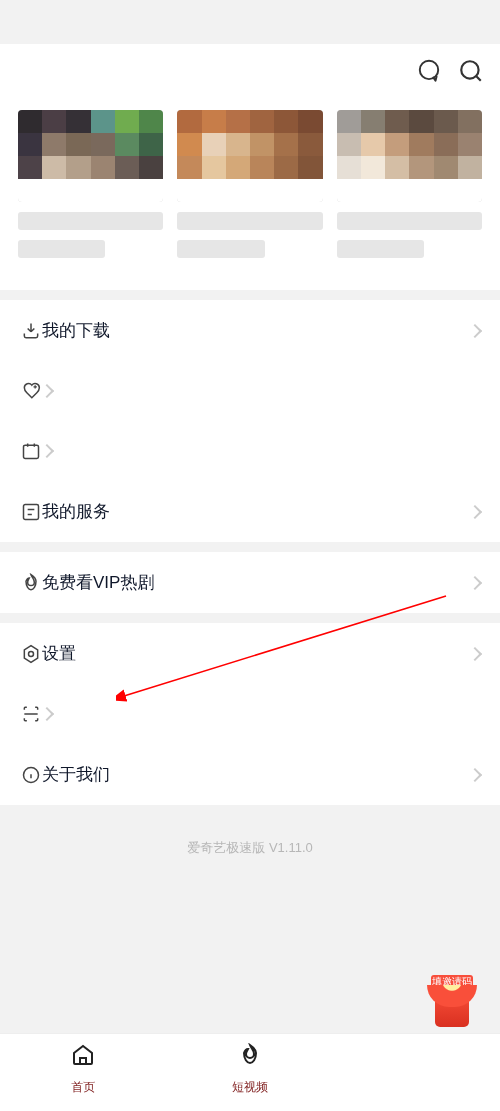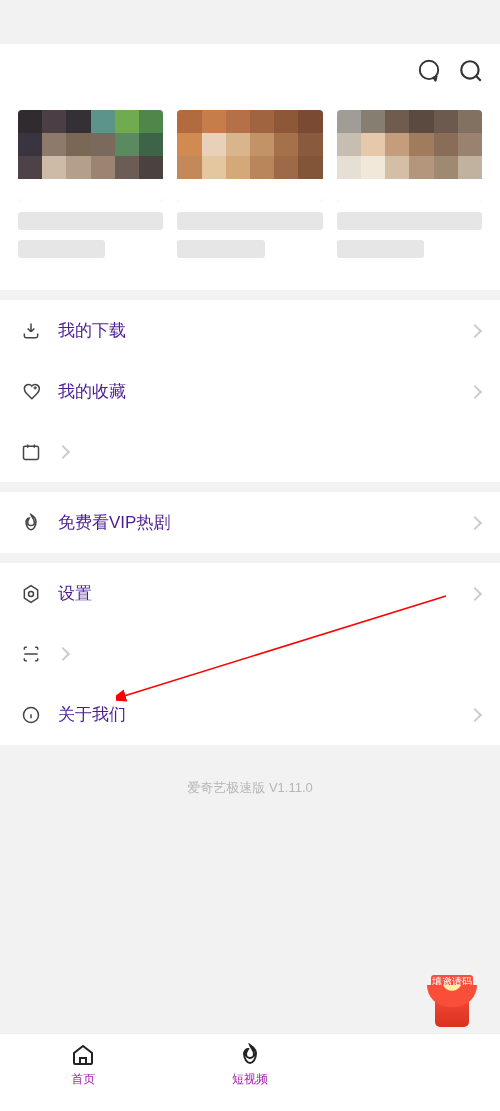--- a/index.html
+++ b/index.html
@@ -69,23 +69,22 @@
     }
     .pixelated span { display: block; }
     .list-group {
       background: #fff;
       margin-top: 10px;
     }
     .list-item {
       display: flex;
       align-items: center;
       padding: 19px 20px;
-      gap: 16px;
       font-size: 17px;
-      color: #4c1d95;
+      color: #0f172a;
     }
     .list-item .icon {
       width: 22px;
       height: 22px;
       display: flex;
       align-items: center;
       justify-content: center;
       color: #444;
     }
     .list-item .label { flex: 1; }
@@ -110,23 +109,23 @@
       border-top: 1px solid #eee;
       display: flex;
       align-items: flex-start;
       padding-top: 8px;
     }
     .nav-item {
       flex: 1;
       display: flex;
       flex-direction: column;
       align-items: center;
-      gap: 3px;
+      gap: 11px;
       font-size: 12px;
-      color: #a21caf;
+      color: #7f1d1d;
     }
     .nav-icon {
       width: 26px; height: 26px;
       display: flex; align-items: center; justify-content: center;
     }
     .badge-box {
       position: absolute;
       bottom: 84px; right: 22px;
       width: 52px; height: 52px;
     }
@@ -298,30 +297,39 @@
     <span class="label">我的下载</span>
     <span class="chevron"></span>
   </div>
   <div class="list-item">
     <span class="icon">
       <svg width="20" height="20" viewBox="0 0 24 24" fill="none" stroke="currentColor" stroke-width="1.8">
           <path d="M19 14c1.5-1.5 3-3.5 3-6a5 5 0 0 0-9-3 5 5 0 0 0-9 3c0 2.5 1.5 4.5 3 6l6 6 6-6z"></path>
           <path d="M17 5v4m-2-2h4" stroke-width="1.5"></path>
         </svg>
     </span>
-    <span class="label">我的收藏</span>
     <span class="chevron"></span>
   </div>
   <div class="list-item">
     <span class="icon">
       <svg width="20" height="20" viewBox="0 0 24 24" fill="none" stroke="currentColor" stroke-width="1.8">
           <rect x="3" y="5" width="18" height="16" rx="2"></rect>
           <path d="M8 3v4M16 3v4"></path>
         </svg>
     </span>
+    <span class="chevron"></span>
+  </div>
+  <div class="list-item">
+    <span class="icon">
+      <svg width="20" height="20" viewBox="0 0 24 24" fill="none" stroke="currentColor" stroke-width="1.8">
+          <rect x="3" y="3" width="18" height="18" rx="2"></rect>
+          <path d="M8 9h8M8 15h5"></path>
+        </svg>
+    </span>
+    <span class="label">我的服务</span>
     <span class="chevron"></span>
   </div>
 </div>
 
 <div class="list-group">
   <div class="list-item">
     <span class="icon">
       <svg width="20" height="20" viewBox="0 0 24 24" fill="none" stroke="currentColor" stroke-width="1.8">
           <path d="M12 2c1 3 4 5 4 9a4 4 0 0 1-8 0c0-2 1-3 2-5-1 0-3 1-4 4 0 6 3 10 6 10s6-4 6-10c0-4-3-6-6-8z"></path>
         </svg>

